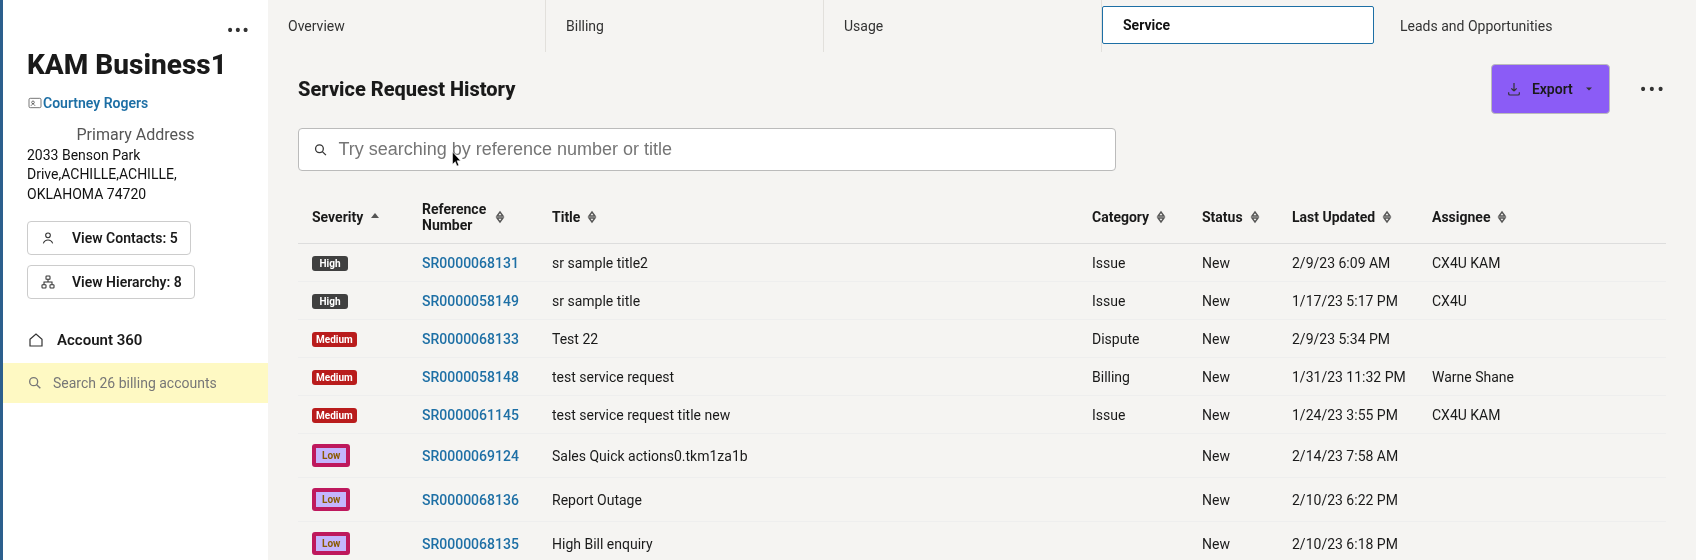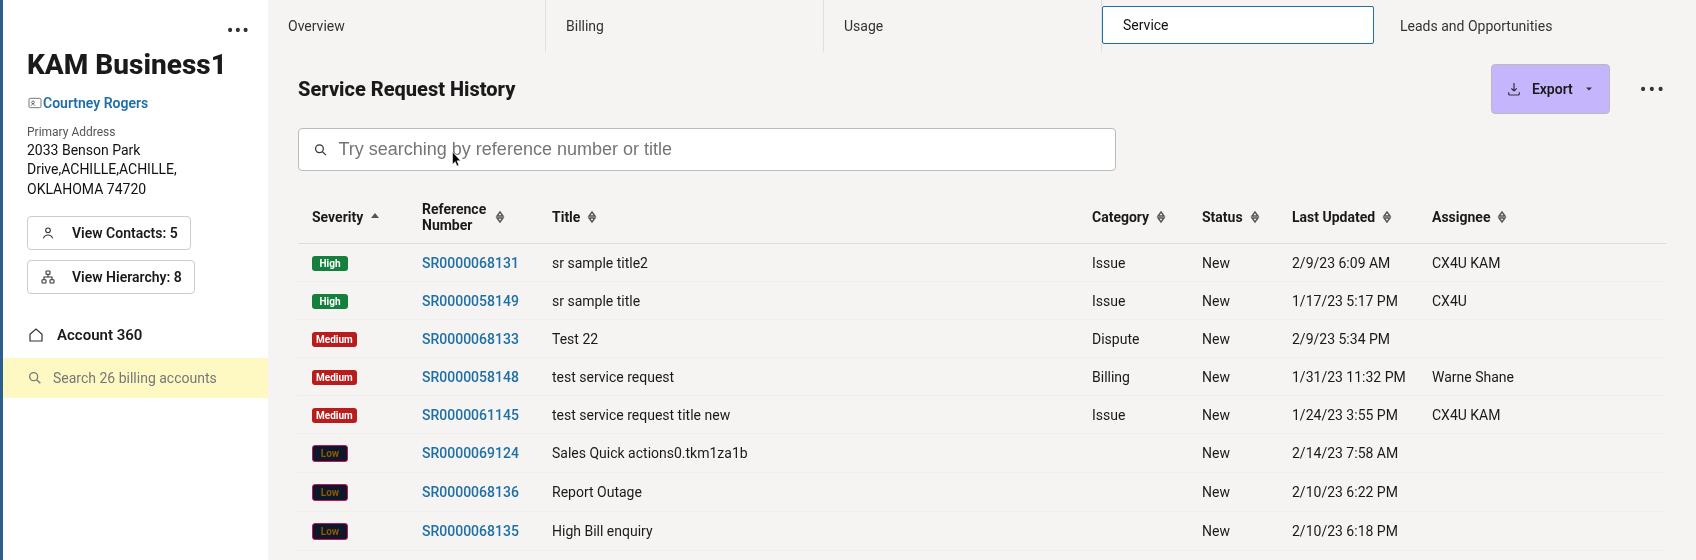--- a/index.html
+++ b/index.html
@@ -40,21 +40,21 @@
   }
   .contact-row {
     display: flex;
     align-items: center;
     gap: 0;
     color: #1d6fa5;
     font-weight: 600;
     margin-bottom: 14px;
   }
   .contact-row svg { width: 16px; height: 16px; stroke: #333; fill: none; }
-  .label-sm { font-size: 12px; color: #555; margin-bottom: 2px; }
+  .label-sm { font-size: 16px; color: #555; margin-bottom: 2px; text-align: center; }
   .address { font-size: 14px; color: #111; line-height: 1.4; margin-bottom: 16px; }
   .chip-btn {
     display: inline-flex;
     align-items: center;
     gap: 16px;
     border: 1px solid #ccc;
     border-radius: 4px;
     padding: 8px 12px;
     font-size: 14px;
     font-weight: 600;
@@ -103,21 +103,21 @@
     color: #333;
     border-right: 1px solid #e2e0dc;
     cursor: pointer;
   }
   .tab.last { border-right: none; width: auto; padding-right: 0; }
   .tab.active {
     background: #fff;
     border: 1px solid #1d6fa5;
     border-radius: 2px;
     color: #111;
-    font-weight: 400;
+    font-weight: 700;
     margin: 6px 6px 6px 0;
     height: 38px;
     width: 272px;
     border-right: 1px solid #1d6fa5;
   }
   .content { padding: 12px 30px 0 30px; flex:1; overflow:hidden; }
   .section-head {
     display: flex;
     align-items: center;
     justify-content: space-between;
@@ -127,21 +127,21 @@
   .head-actions { display: flex; align-items: center; gap: 30px; }
   .export-btn {
     display: inline-flex;
     align-items: center;
     gap: 10px;
     border: 1px solid #bbb;
     border-radius: 4px;
     padding: 16px 14px;
     font-size: 14px;
     font-weight: 600;
-    background: #c4b5fd;
+    background: #8b5cf6;
     cursor: pointer;
   }
   .export-btn svg { width: 16px; height: 16px; fill: none; stroke: #333; stroke-width: 1.8; }
   .more-dots { font-size: 20px; letter-spacing: 2px; color: #333; cursor: pointer; }
   .search-box {
     width: 818px;
     border: 1px solid #bbb;
     border-radius: 4px;
     background: #fff;
     display: flex;
@@ -183,23 +183,23 @@
   .badge {
     display: inline-block;
     font-size: 10px;
     font-weight: 700;
     color: #fff;
     border-radius: 3px;
     padding: 2px 6px;
     text-align: center;
     min-width: 36px;
   }
-  .badge.High { background: #15803d; }
+  .badge.High { background: #404040; }
   .badge.Medium { background: #b91c1c; padding: 2px 4px; }
-  .badge.Low { background: #0f172a; color: #8a5a00; border: 1px solid #be185d; }
+  .badge.Low { background: #c4b5fd; color: #8a5a00; border: 4px solid #be185d; }
   .ref-link { color: #1d6fa5; font-weight: 500; cursor: pointer; }
   .sortsvg { fill:none; stroke:#555; stroke-width:1.4; }
 </style>
 </head>
 <body>
 
 <aside class="sidebar">
   <div class="sidebar-inner">
     <div class="more-btn">•••</div>
     <h1 class="account-title">KAM Business1</h1>

